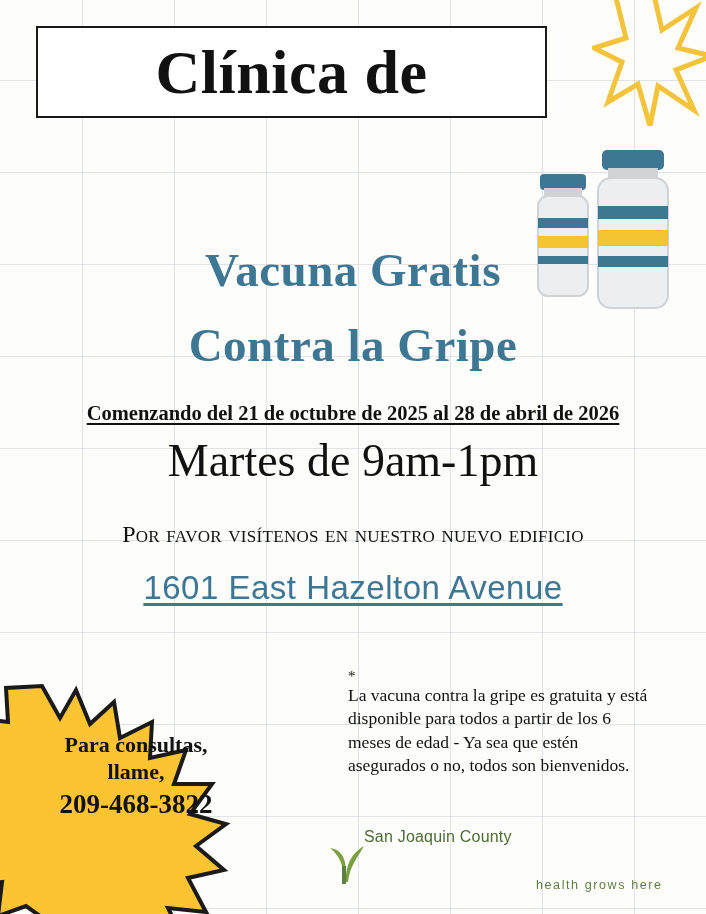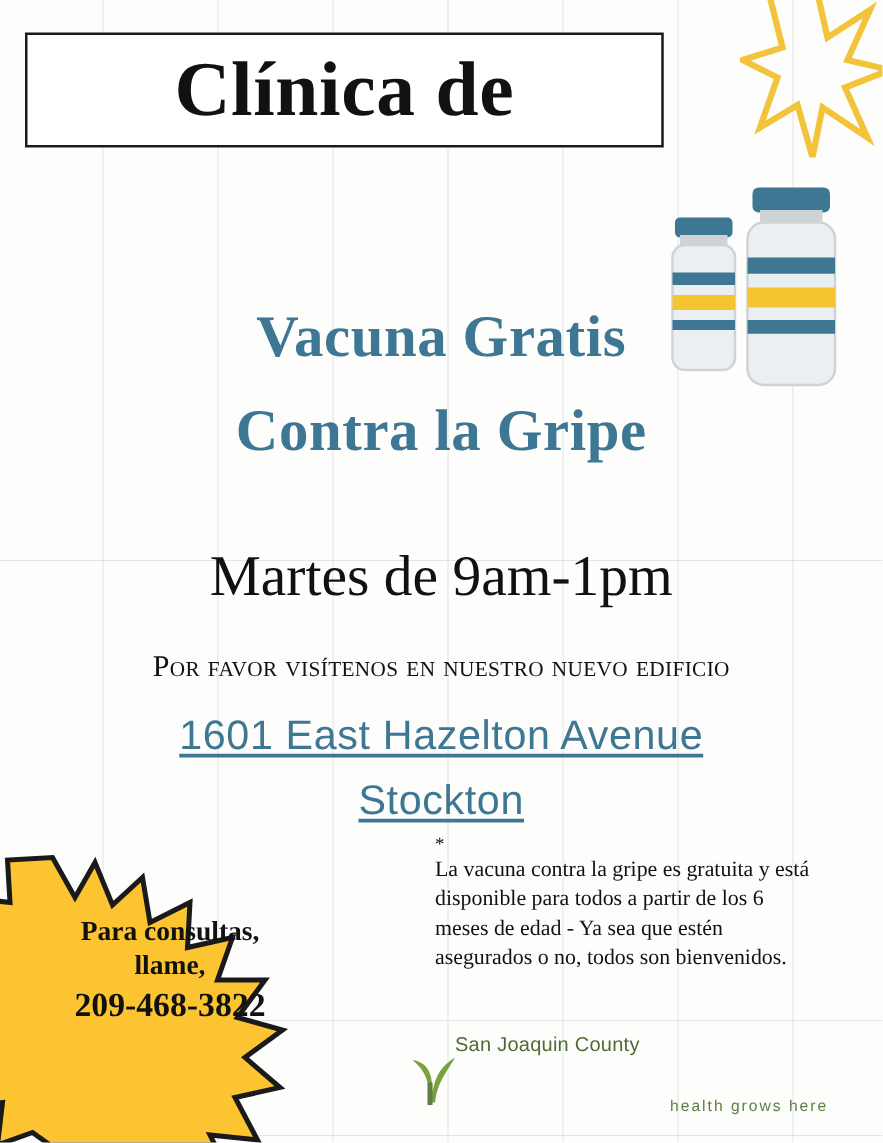--- a/index.html
+++ b/index.html
@@ -35,21 +35,21 @@
     display: flex;
     align-items: center;
     justify-content: center;
     text-align: center;
     color: #111111;
     font-family: "Liberation Serif", serif;
     font-weight: bold;
     letter-spacing: 0.5px;
   }
   #title-box-1 {
-    left: 20px;
+    left: 36px;
     top: 26px;
     width: 511px;
     height: 92px;
     font-size: 62px;
     z-index: 4;
   }
   #title-box-2 {
     left: 50px;
     top: 127px;
     width: 461px;
@@ -271,25 +271,25 @@
       <rect x="74" y="90" width="70" height="16" fill="#f5c531"></rect>
       <rect x="74" y="116" width="70" height="11" fill="#3d7793"></rect>
     </g>
   </svg>
 
   <div class="title-box" id="title-box-1">Clínica de</div>
 
   <div class="blue-head" id="blue-line-1">Vacuna Gratis</div>
   <div class="blue-head" id="blue-line-2">Contra la Gripe</div>
 
+  <div id="date-line">Comenzando del 21 de octubre de 2025 al 28 de abril de 2026</div>
   <div id="day-time">Martes de 9am-1pm</div>
   <div id="visit-line">Por favor visítenos en nuestro nuevo edificio</div>
 
   <div class="address" id="address-1">1601 East Hazelton Avenue</div>
-  <div class="address" id="address-2">Stockton</div>
 
   <div id="disclaimer-star">*</div>
   <div id="disclaimer">La vacuna contra la gripe es gratuita y está disponible para todos a partir de los 6 meses de edad - Ya sea que estén asegurados o no, todos son bienvenidos.</div>
 
   <svg id="burst-wrap" viewBox="0 0 320 236">
     <polygon fill="#fbc430" stroke="#1a1a1a" stroke-width="4" stroke-linejoin="miter" points="62,6 80,38 96,10 110,44 134,22 140,58 172,42 170,78 206,70 194,104 232,104 210,134 246,144 216,166 244,190 208,198 226,232 188,228 192,236 60,236 46,226 18,236 22,202 -12,206 4,176 -30,168 -4,144 -34,124 -2,108 -28,80 8,72 -8,38 28,42 26,8"></polygon>
   </svg>
 
   <div id="burst-text">
     <span class="l1">Para consultas,</span>

